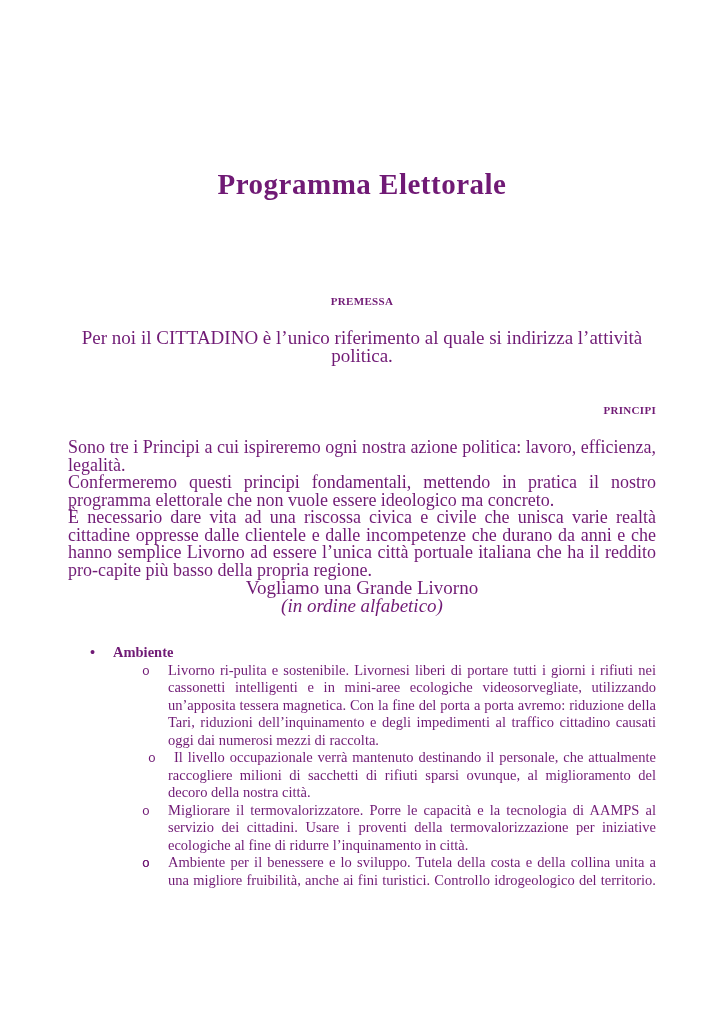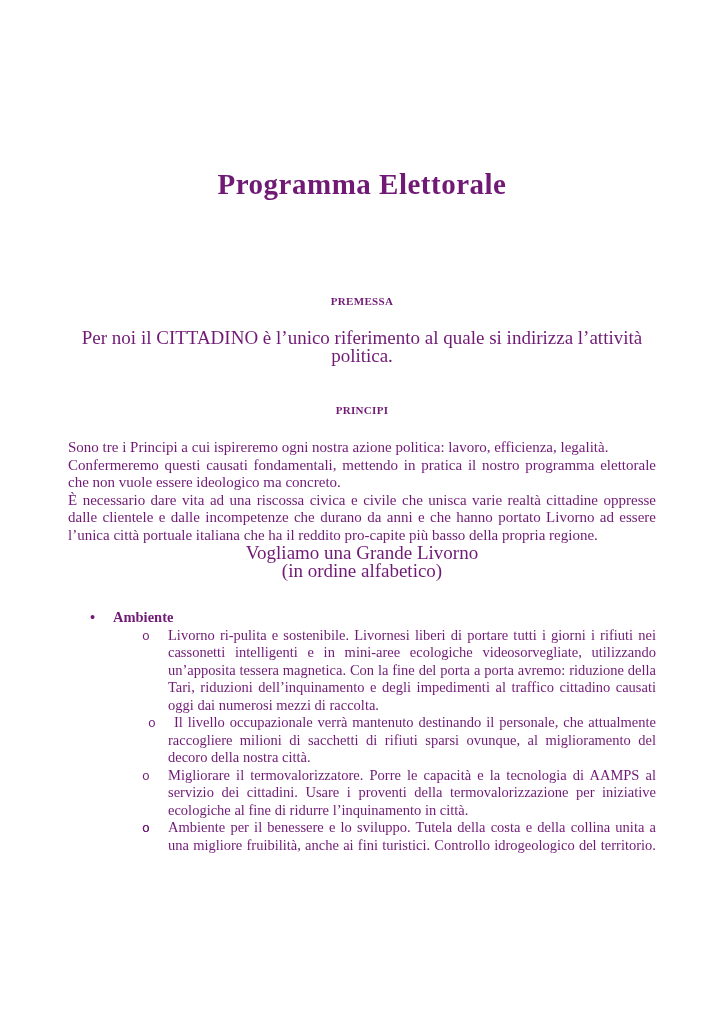--- a/index.html
+++ b/index.html
@@ -25,34 +25,34 @@
   }
   h2 {
     font-size: 11px;
     line-height: 22px;
     font-weight: bold;
     text-align: center;
     letter-spacing: 0.3px;
   }
   .sec-premessa h2 { margin-top: 88px; }
   .sec-premessa .centered-line { margin-top: 17px; }
-  .sec-principi h2 { margin-top: 35px; }
+  .sec-principi h2 { margin-top: 35px; text-align: right; }
   .sec-punti h2 { margin-top: 44px; }
   .body-text {
-    font-size: 15px;
+    font-size: 18px;
     line-height: 17.5px;
     text-align: justify;
   }
   .centered-line {
     font-size: 19px;
     line-height: 17.5px;
     text-align: center;
   }
   .lead { margin-top: 18px; }
-  .subtitle { margin-top: 0; }
+  .subtitle { margin-top: 0; font-style: italic; }
   .program-list { margin-top: 30px; }
   .l1-item {
     position: relative;
     padding-left: 45px;
     font-size: 14.5px;
     line-height: 17.5px;
     font-weight: bold;
   }
   .l1-marker {
     position: absolute;
@@ -85,22 +85,22 @@
   <h1 class="doc-title">Programma Elettorale</h1>
 
   <section class="sec-premessa">
     <h2>PREMESSA</h2>
     <p class="centered-line">Per noi il CITTADINO è l’unico riferimento al quale si indirizza l’attività politica.</p>
   </section>
 
   <section class="sec-principi">
     <h2>PRINCIPI</h2>
     <p class="body-text lead">Sono tre i Principi a cui ispireremo ogni nostra azione politica: lavoro, efficienza, legalità.</p>
-    <p class="body-text">Confermeremo questi causati fondamentali, mettendo in pratica il nostro programma elettorale che non vuole essere ideologico ma concreto.</p>
-    <p class="body-text">È necessario dare vita ad una riscossa civica e civile che unisca varie realtà cittadine oppresse dalle clientele e dalle incompetenze che durano da anni e che hanno portato Livorno ad essere l’unica città portuale italiana che ha il reddito pro-capite più basso della propria regione.</p>
+    <p class="body-text">Confermeremo questi principi fondamentali, mettendo in pratica il nostro programma elettorale che non vuole essere ideologico ma concreto.</p>
+    <p class="body-text">È necessario dare vita ad una riscossa civica e civile che unisca varie realtà cittadine oppresse dalle clientele e dalle incompetenze che durano da anni e che hanno semplice Livorno ad essere l’unica città portuale italiana che ha il reddito pro-capite più basso della propria regione.</p>
     <p class="centered-line">Vogliamo una Grande Livorno</p>
   </section>
 
   <section class="sec-punti">
     <p class="centered-line subtitle">(in ordine alfabetico)</p>
 
     <div class="program-list">
 
       <div class="l1-item">
         <span class="l1-marker">•</span>

